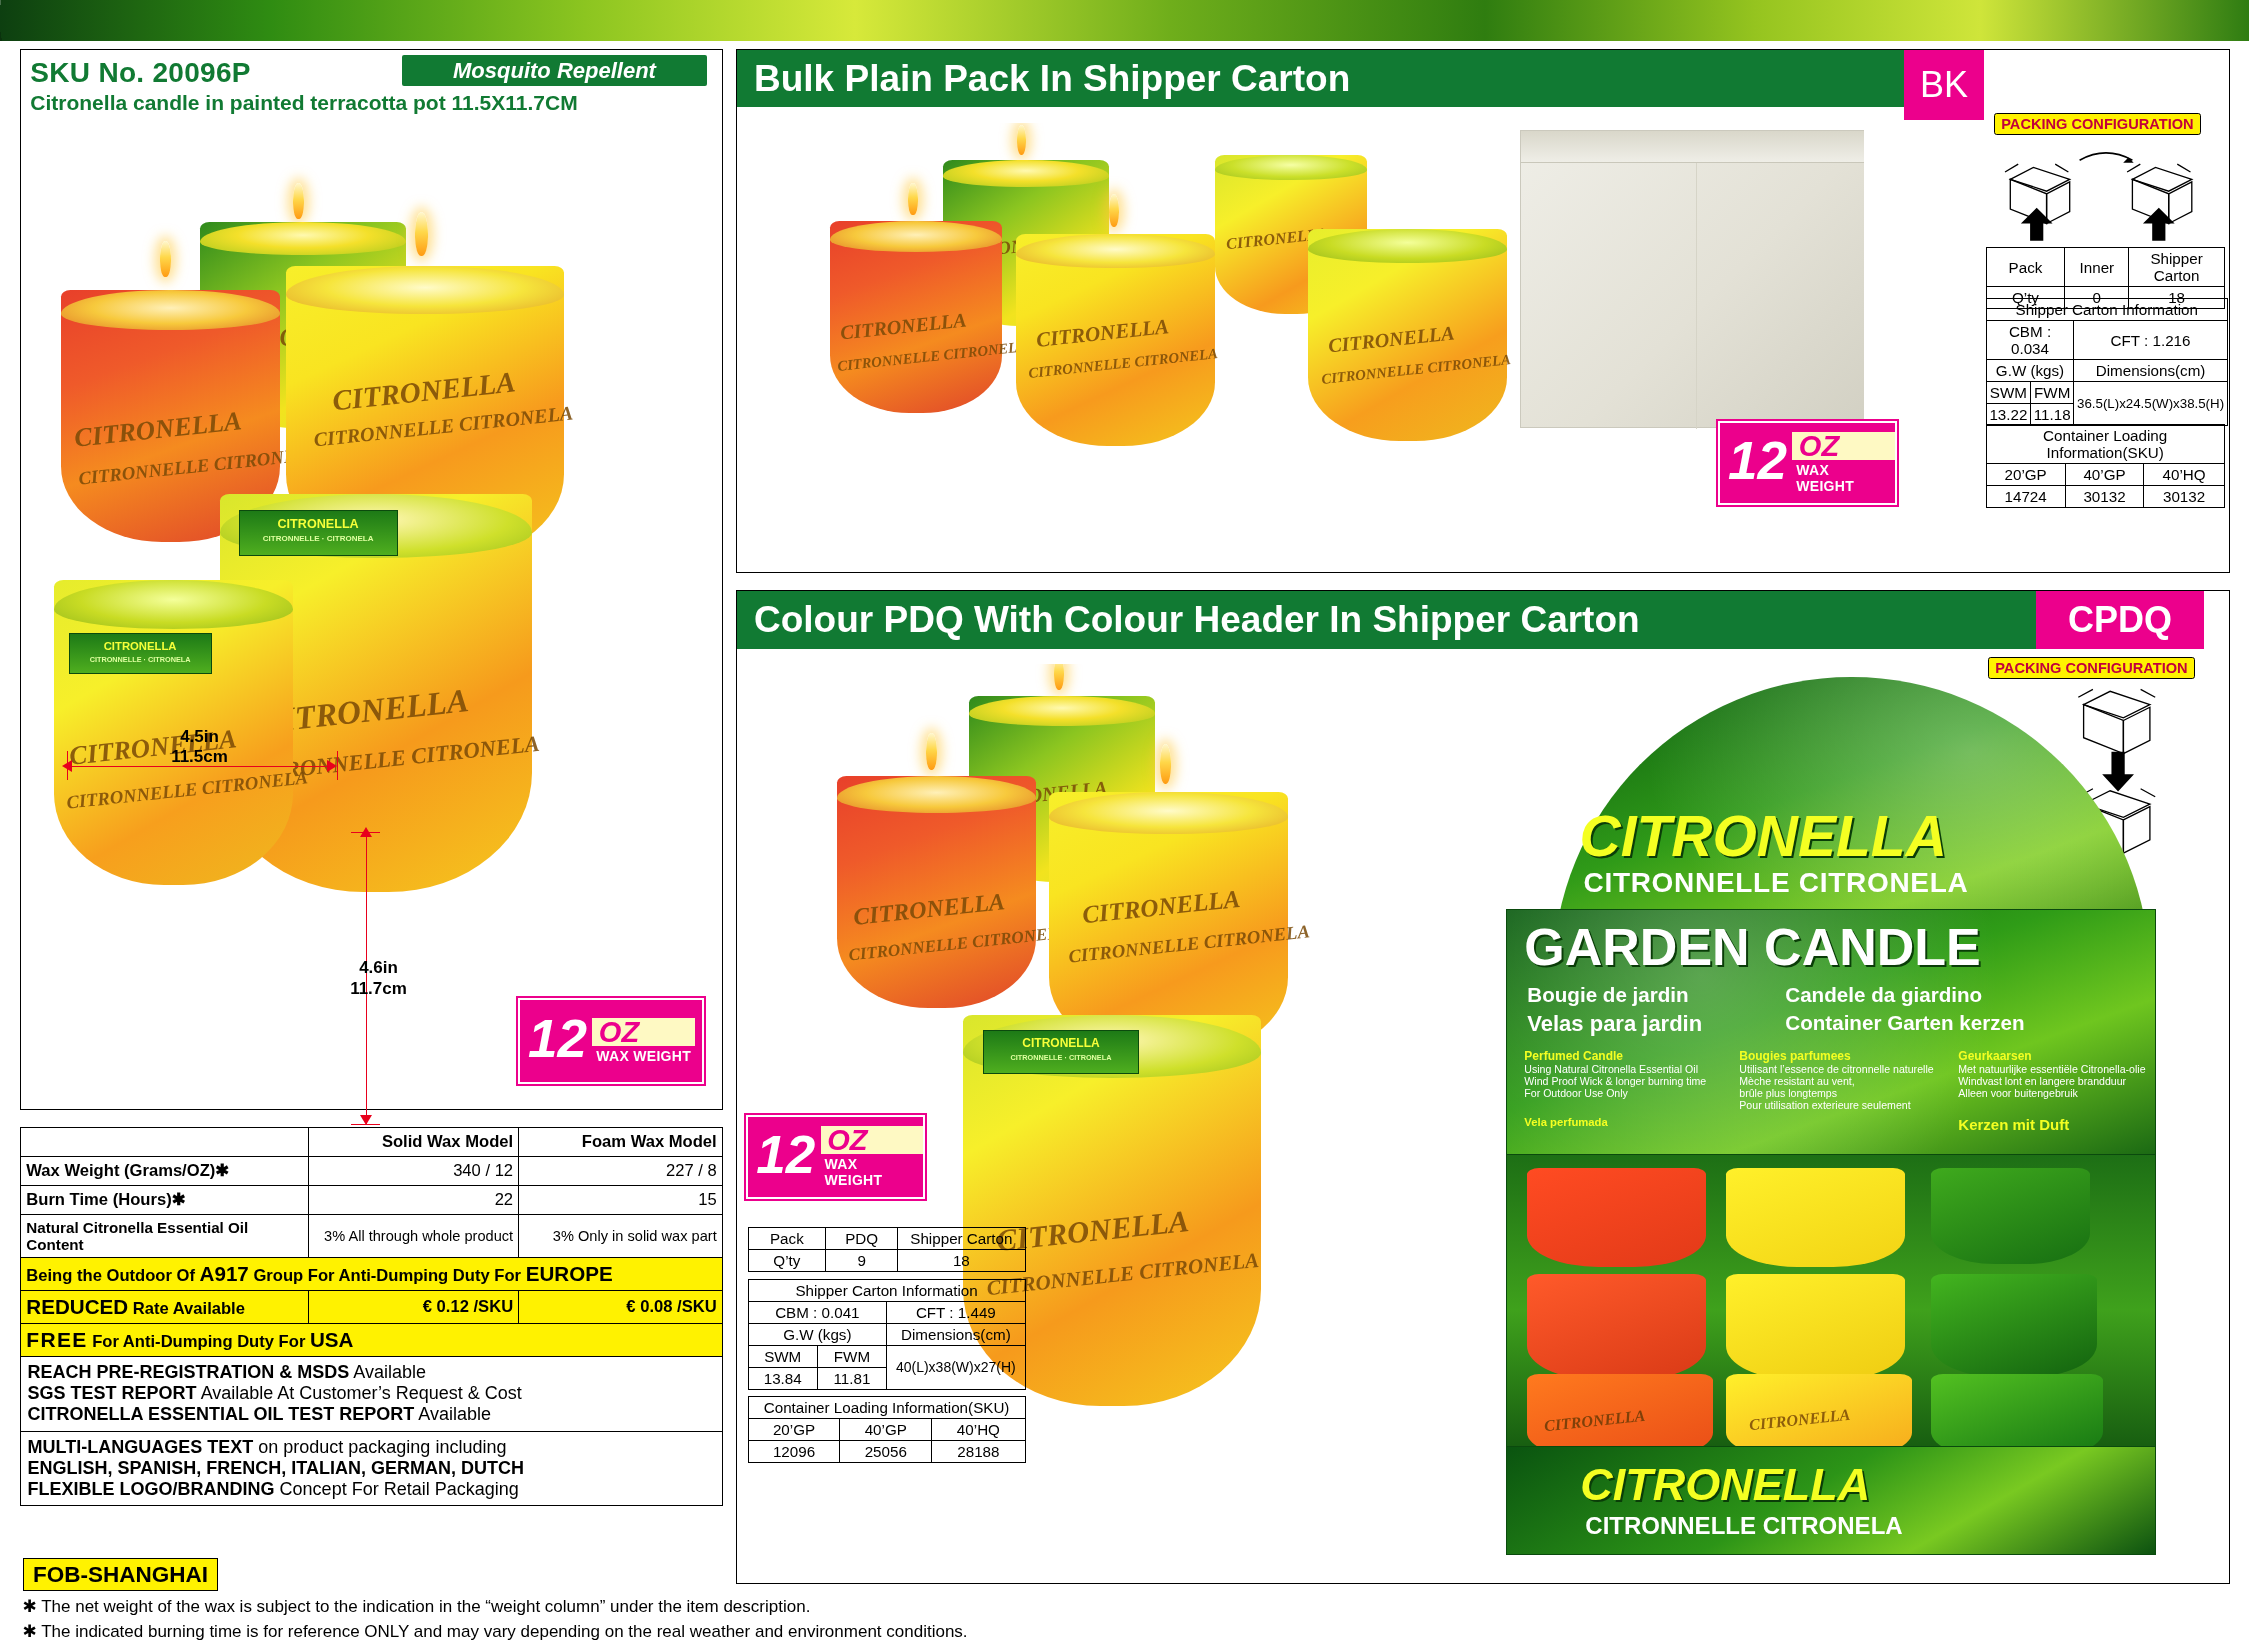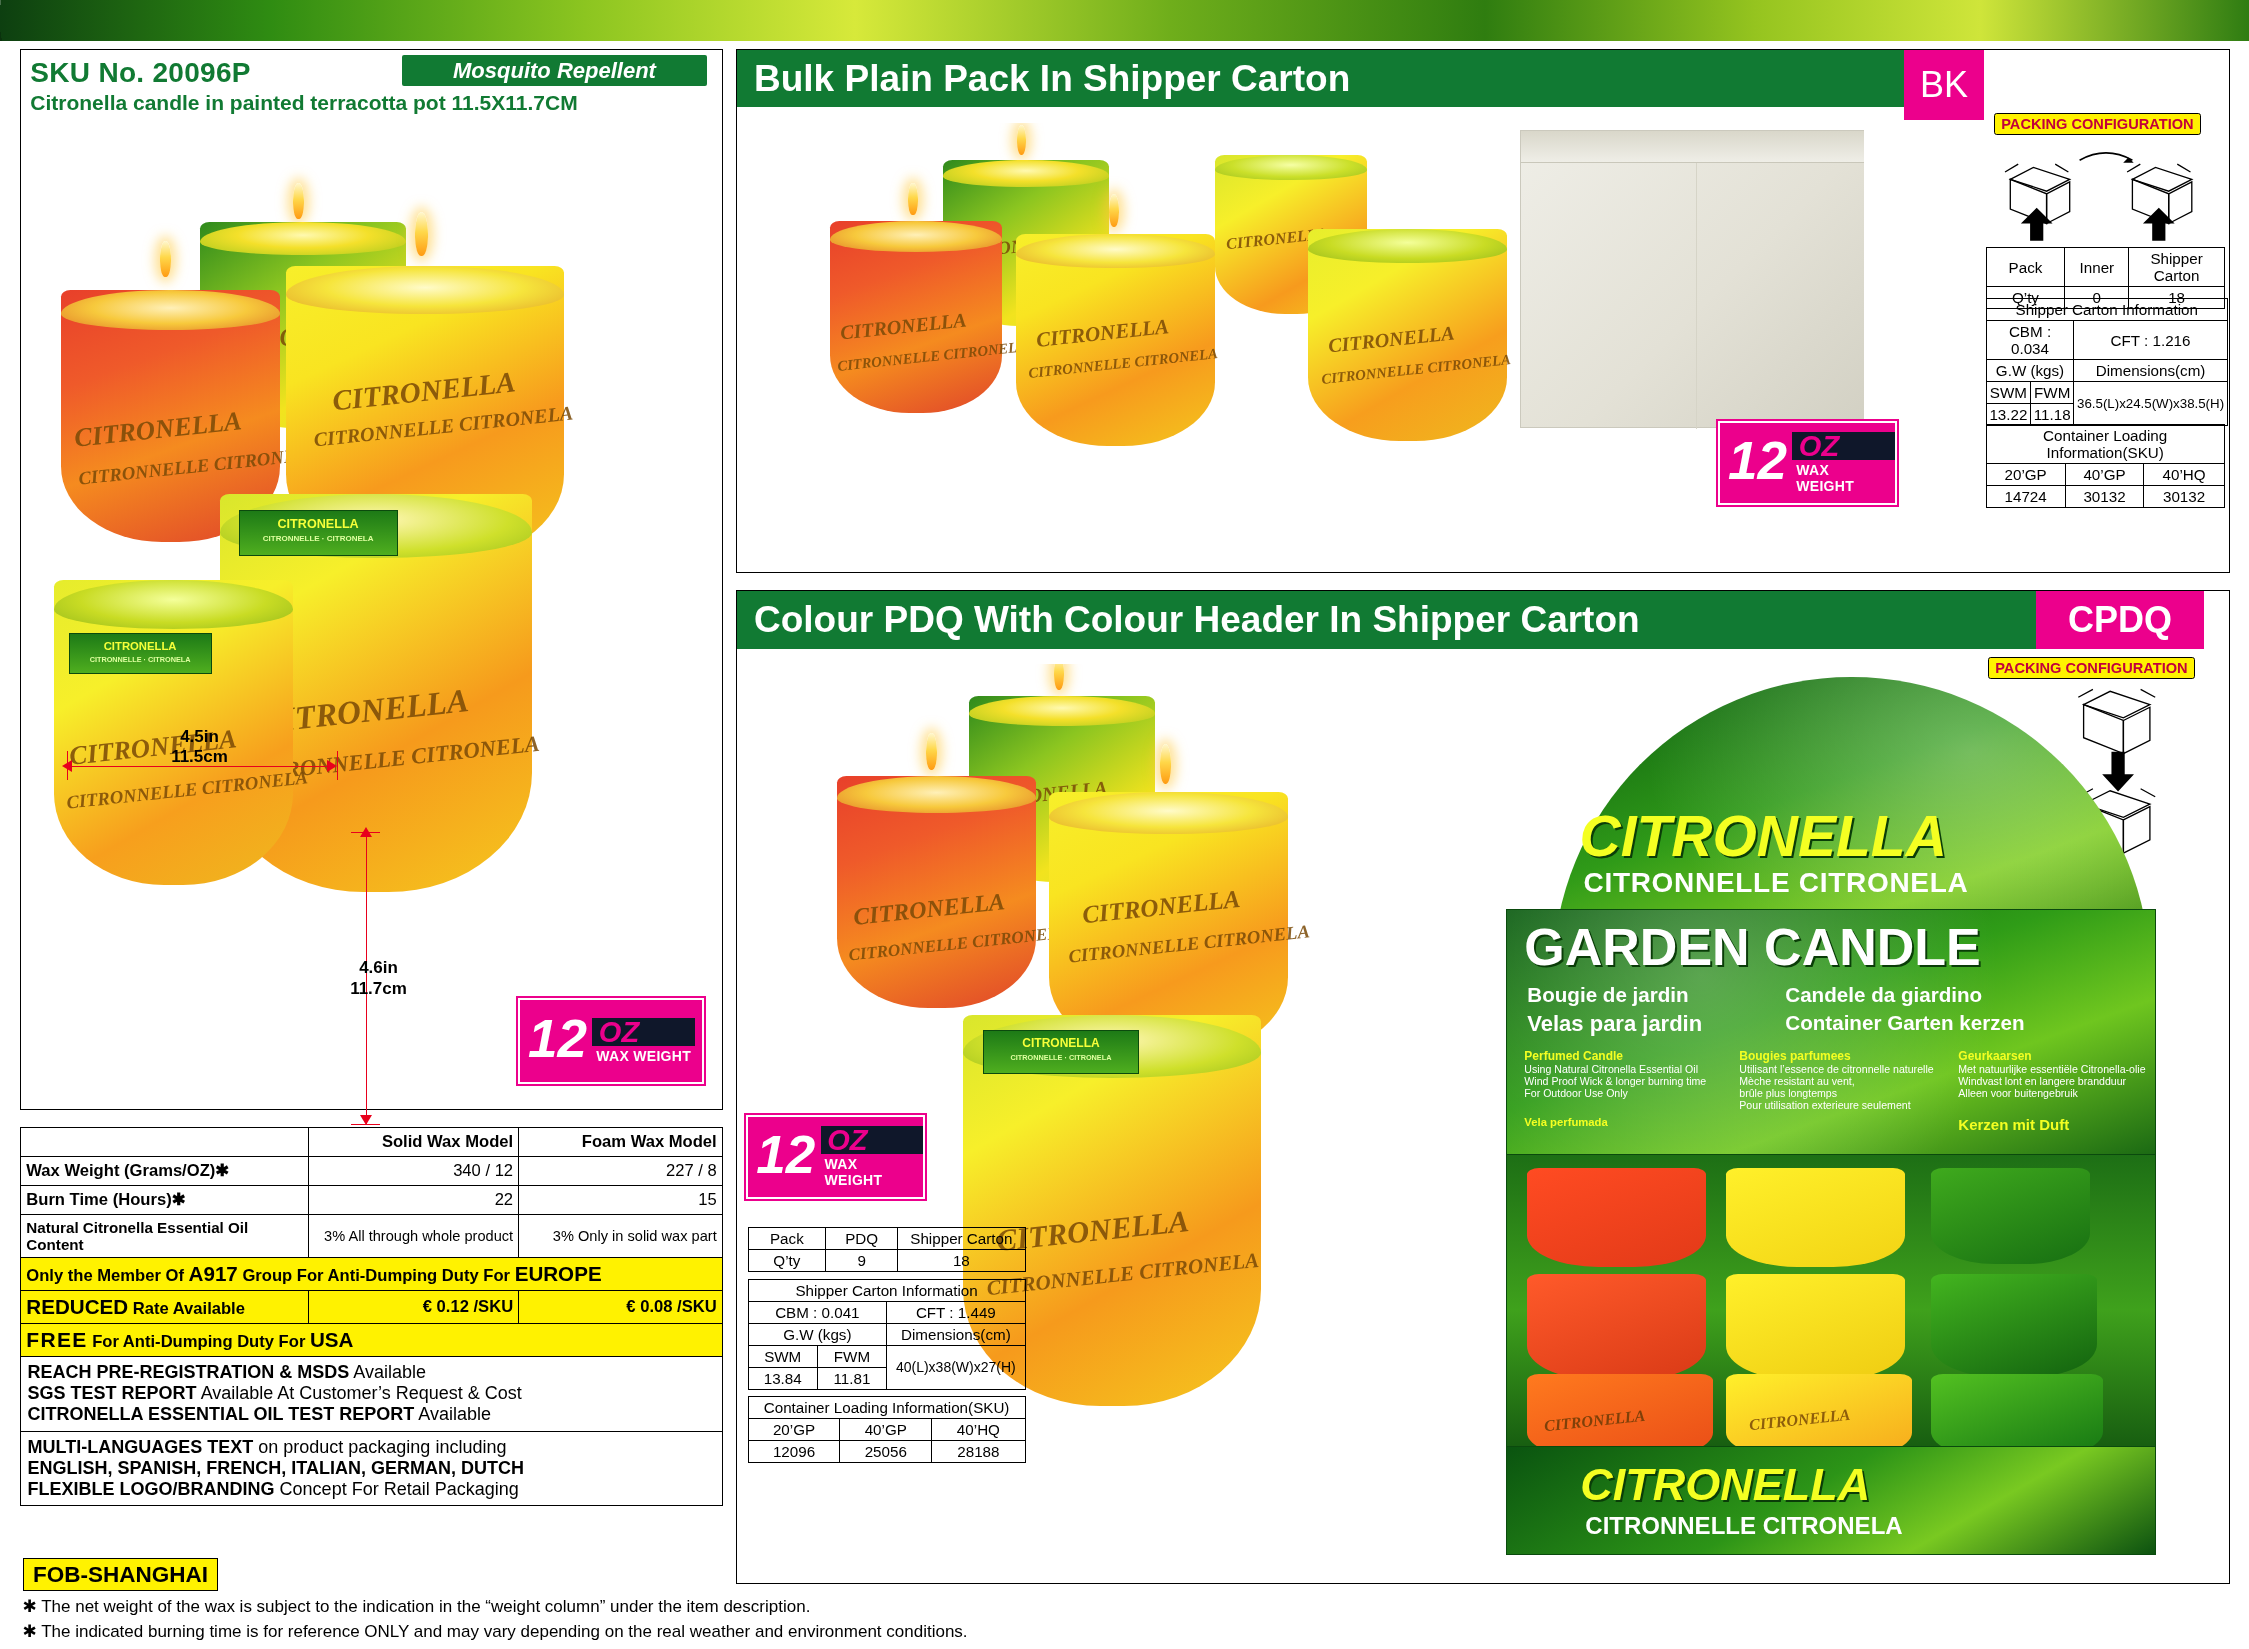--- a/index.html
+++ b/index.html
@@ -67,21 +67,21 @@
   .dim-text { position:absolute; font-size:17px; font-weight:bold; color:#000; text-align:center;}
 
   
   .oz-badge {
     position:absolute; background:#ec008c; border:2px solid #fff;
     display:flex; align-items:center; color:#fff; font-weight:bold;
     box-shadow:0 0 0 2px #ec008c;
   }
   .oz-num { font-size:53px; line-height:48px; padding:0 5.3px 4px 8px; font-style:italic;}
   .oz-right { display:flex; flex-direction:column; justify-content:center; }
-  .oz-oz { background:#0f172a; color:#ec008c; font-size:29px; line-height:28px; padding:0 6.6px; font-style:italic; font-weight:bold;}
+  .oz-oz { background:#fef9c3; color:#ec008c; font-size:29px; line-height:28px; padding:0 6.6px; font-style:italic; font-weight:bold;}
   .oz-wax { font-size:14px; letter-spacing:0.3px; padding:1.3px 4px 0 4px;}
 
   
   table.t { border-collapse:collapse; }
   table.t td, table.t th { border:0.7px solid #000; font-size:15.2px; text-align:center; padding:2px 2.7px; }
 
   
   #spec-block { left:20px; top:1127px; width:703px; height:477px; }
   #spec-table { width:100%; border-collapse:collapse; }
   #spec-table td, #spec-table th {
@@ -264,21 +264,21 @@
       <td>22</td>
       <td>15</td>
     </tr>
     <tr>
       <td class="left" style="font-size:15.2px;">Natural Citronella Essential Oil Content</td>
       <td style="font-size:14.6px;">3% All through whole product</td>
       <td style="font-size:14.6px;">3% Only in solid wax part</td>
     </tr>
     <tr class="yellow-row">
       <td colspan="3" style="text-align:left;">
-        <span>Only the Member Of </span><span style="font-size:20.6px;">A917</span><span> Group For Anti-Dumping Duty For </span><span style="font-size:20.6px;">EUROPE</span>
+        <span>Being the Outdoor Of </span><span style="font-size:20.6px;">A917</span><span> Group For Anti-Dumping Duty For </span><span style="font-size:20.6px;">EUROPE</span>
       </td>
     </tr>
     <tr class="yellow-row">
       <td style="text-align:left;">
         <span style="font-size:20.6px;">REDUCED</span><span> Rate Available</span>
       </td>
       <td>€ 0.12 /SKU</td>
       <td>€ 0.08 /SKU</td>
     </tr>
     <tr class="yellow-row">

